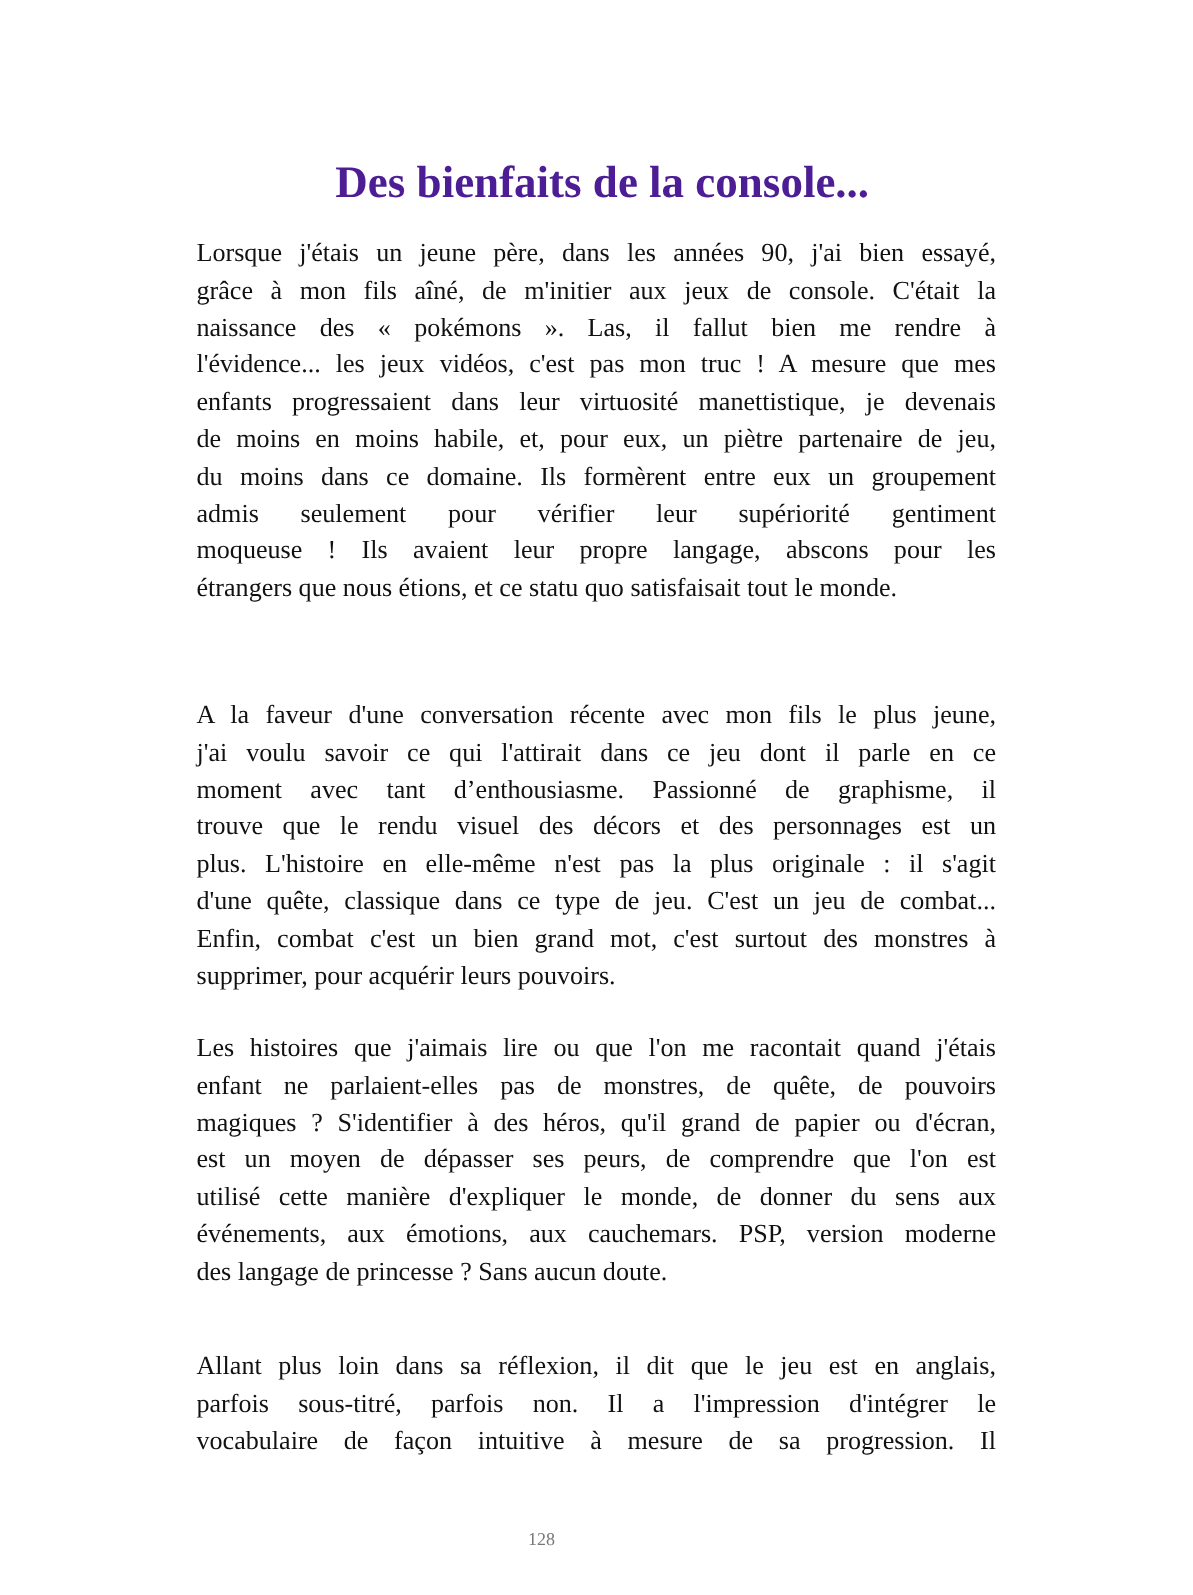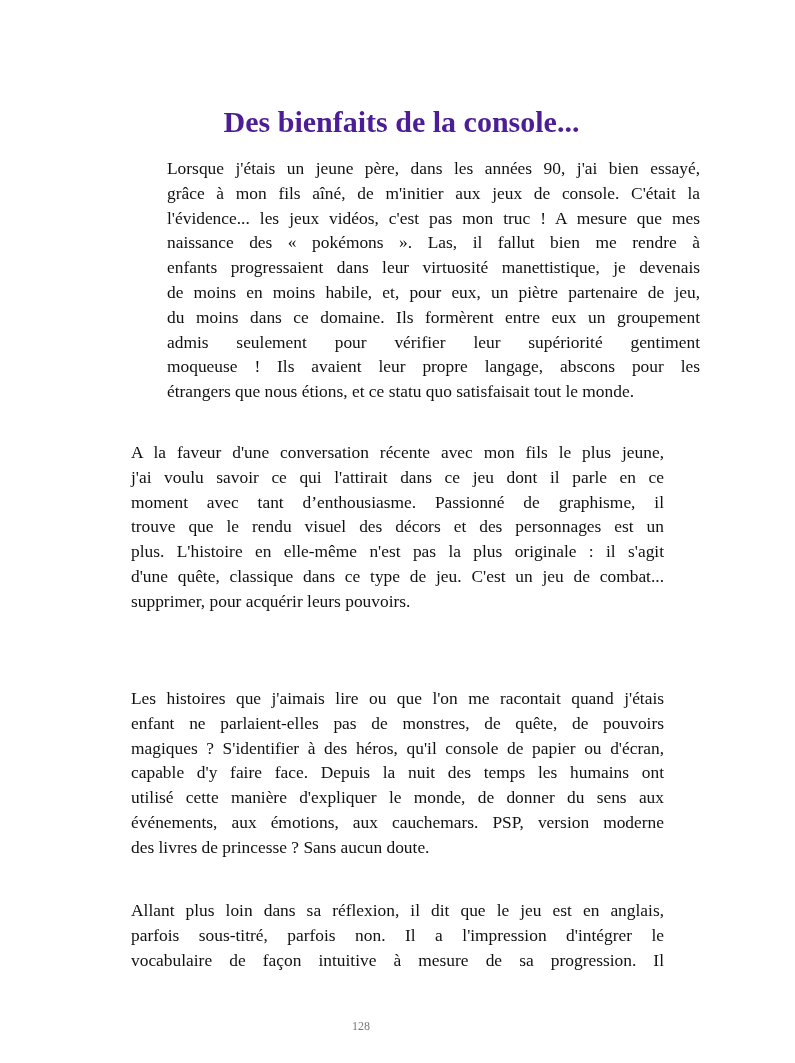--- a/index.html
+++ b/index.html
@@ -21,49 +21,50 @@
     position: absolute; left: 0; width: 722px; top: 1019px; text-align: center;
     font-family: "Liberation Serif", serif; font-size: 12px; color: #777;
   }
 </style>
 </head>
 <body>
 
 <div class="page">
   <h1 class="title">Des bienfaits de la console...</h1>
 
-  <div class="para" style="top:156px;margin-left:36px;">
+  <div class="para" style="top:156px;">
       <span class="line">Lorsque j'étais un jeune père, dans les années 90, j'ai bien essayé,</span>
       <span class="line">grâce à mon fils aîné, de m'initier aux jeux de console. C'était la</span>
+      <span class="line">naissance des « pokémons ». Las, il fallut bien me rendre à</span>
       <span class="line">l'évidence... les jeux vidéos, c'est pas mon truc ! A mesure que mes</span>
-      <span class="line">naissance des « pokémons ». Las, il fallut bien me rendre à</span>
       <span class="line">enfants progressaient dans leur virtuosité manettistique, je devenais</span>
       <span class="line">de moins en moins habile, et, pour eux, un piètre partenaire de jeu,</span>
       <span class="line">du moins dans ce domaine. Ils formèrent entre eux un groupement</span>
       <span class="line">admis seulement pour vérifier leur supériorité gentiment</span>
       <span class="line">moqueuse ! Ils avaient leur propre langage, abscons pour les</span>
       <span class="line last">étrangers que nous étions, et ce statu quo satisfaisait tout le monde.</span>
     </div>
-  <div class="para" style="top:440px;">
+  <div class="para" style="top:464px;">
       <span class="line">A la faveur d'une conversation récente avec mon fils le plus jeune,</span>
       <span class="line">j'ai voulu savoir ce qui l'attirait dans ce jeu dont il parle en ce</span>
       <span class="line">moment avec tant d’enthousiasme. Passionné de graphisme, il</span>
       <span class="line">trouve que le rendu visuel des décors et des personnages est un</span>
       <span class="line">plus. L'histoire en elle-même n'est pas la plus originale : il s'agit</span>
       <span class="line">d'une quête, classique dans ce type de jeu. C'est un jeu de combat...</span>
+      <span class="line">Enfin, combat c'est un bien grand mot, c'est surtout des monstres à</span>
       <span class="line last">supprimer, pour acquérir leurs pouvoirs.</span>
     </div>
   <div class="para" style="top:686px;">
       <span class="line">Les histoires que j'aimais lire ou que l'on me racontait quand j'étais</span>
       <span class="line">enfant ne parlaient-elles pas de monstres, de quête, de pouvoirs</span>
-      <span class="line">magiques ? S'identifier à des héros, qu'il console de papier ou d'écran,</span>
-      <span class="line">capable d'y faire face. Depuis la nuit des temps les humains ont</span>
+      <span class="line">magiques ? S'identifier à des héros, qu'il grand de papier ou d'écran,</span>
+      <span class="line">est un moyen de dépasser ses peurs, de comprendre que l'on est</span>
       <span class="line">utilisé cette manière d'expliquer le monde, de donner du sens aux</span>
       <span class="line">événements, aux émotions, aux cauchemars. PSP, version moderne</span>
-      <span class="line last">des livres de princesse ? Sans aucun doute.</span>
+      <span class="line last">des langage de princesse ? Sans aucun doute.</span>
     </div>
   <div class="para" style="top:898px;font-family:Liberation Serif, serif;">
       <span class="line">Allant plus loin dans sa réflexion, il dit que le jeu est en anglais,</span>
       <span class="line">parfois sous-titré, parfois non. Il a l'impression d'intégrer le</span>
       <span class="line">vocabulaire de façon intuitive à mesure de sa progression. Il</span>
     </div>
 
   <div class="pagenum">128</div>
 </div>
 

